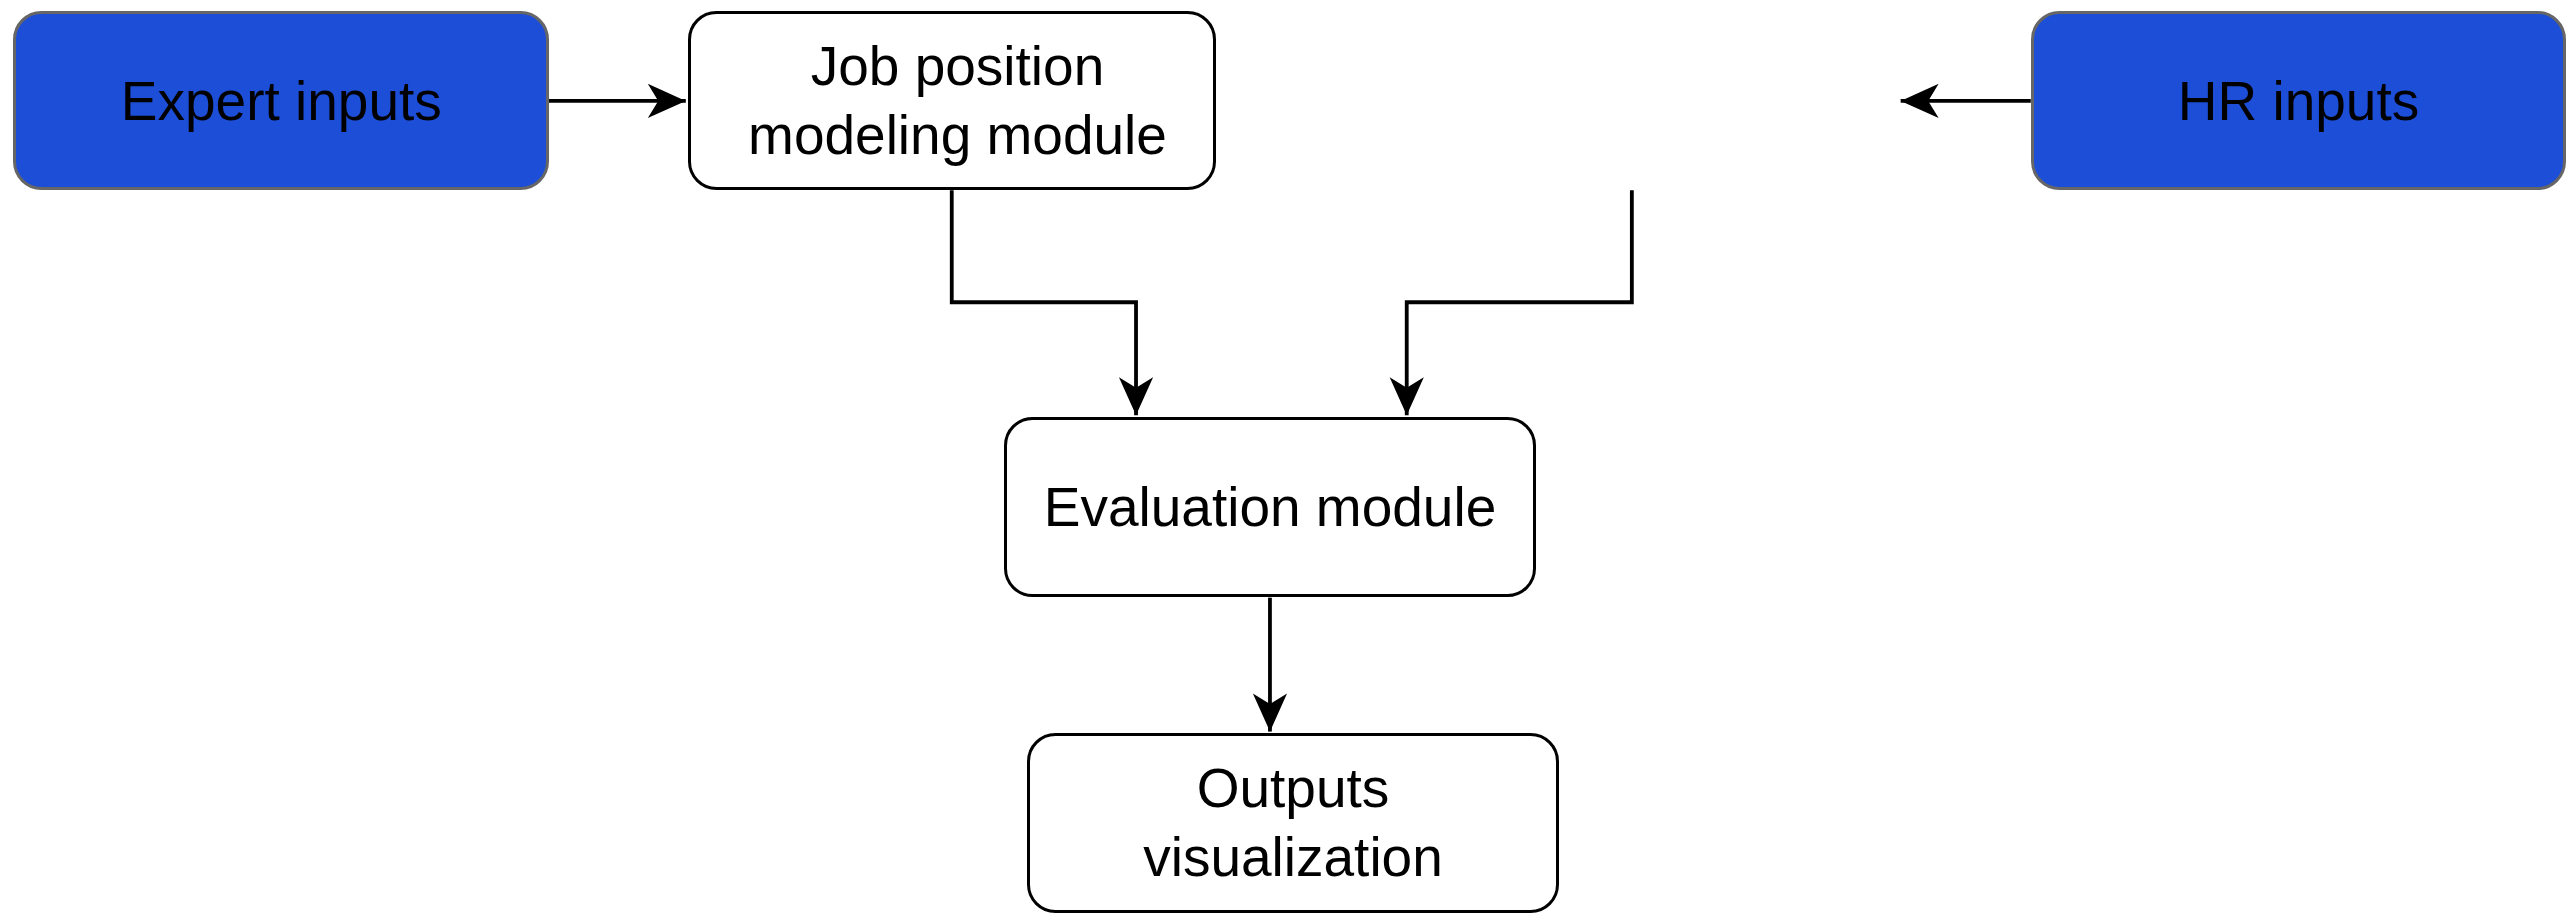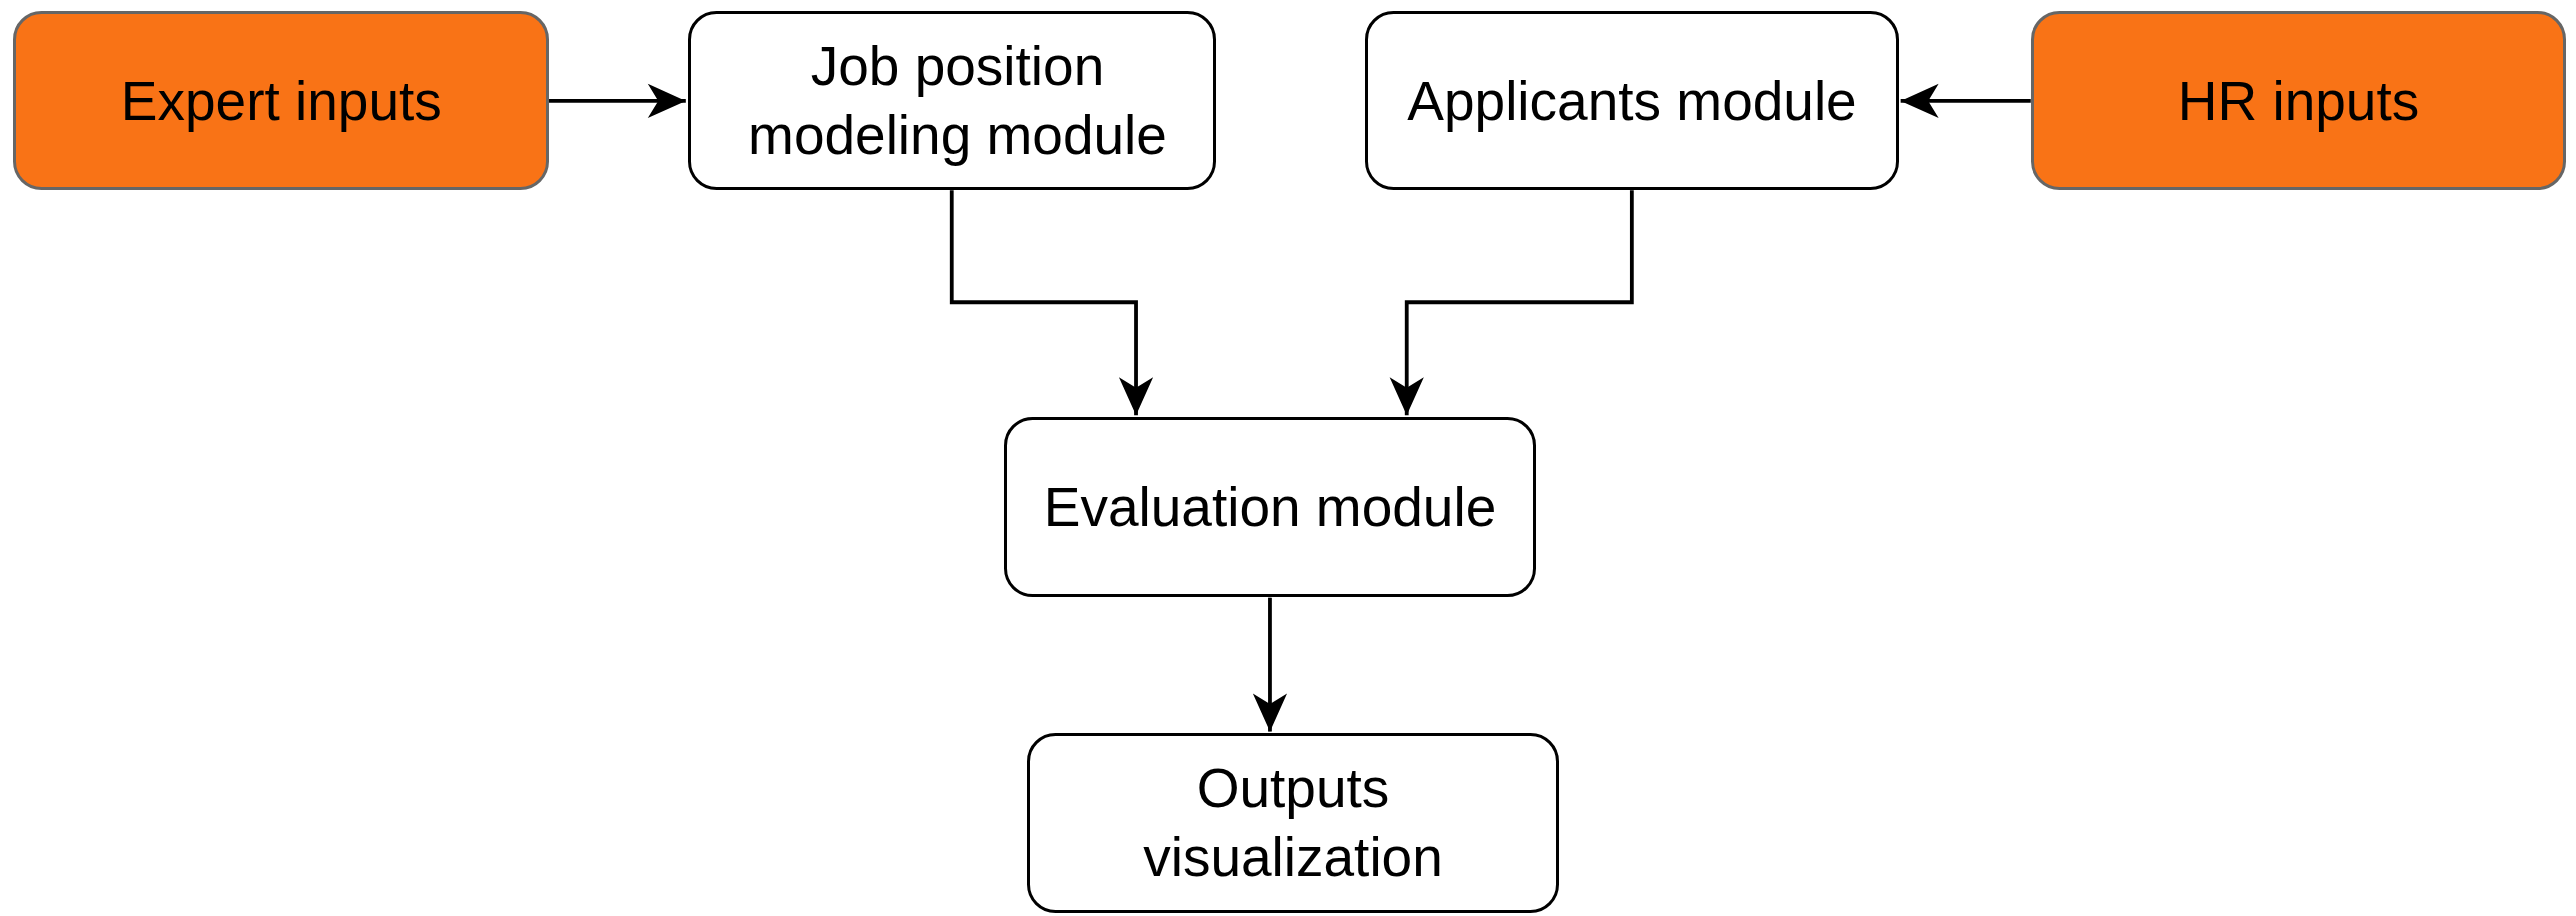--- a/index.html
+++ b/index.html
@@ -31,21 +31,21 @@
     align-items: center;
     justify-content: center;
     text-align: center;
     padding: 0 19px;
   }
   .node.plain {
     background: #ffffff;
     border: 3.8px solid #000000;
   }
   .node.gray {
-    background: #f97316;
+    background: #1d4ed8;
     border: 3.8px solid #666666;
   }
   .node .label {
     font-size: 55px;
     line-height: 1.25;
     color: #000000;
     white-space: pre-line;
   }
   
   #n-expert      { left: 13.3px;   top: 11.4px;  width: 536px; height: 179px; }
@@ -79,23 +79,20 @@
   </svg>
 
   <div id="n-expert" class="node gray">
     <span class="label">Expert inputs</span>
   </div>
 
   <div id="n-job" class="node plain">
     <span class="label">Job position modeling module</span>
   </div>
 
-  <div id="n-applicants" class="node plain">
-    <span class="label">Applicants module</span>
-  </div>
 
   <div id="n-hr" class="node gray">
     <span class="label">HR inputs</span>
   </div>
 
   <div id="n-evaluation" class="node plain">
     <span class="label">Evaluation module</span>
   </div>
 
   <div id="n-outputs" class="node plain">

